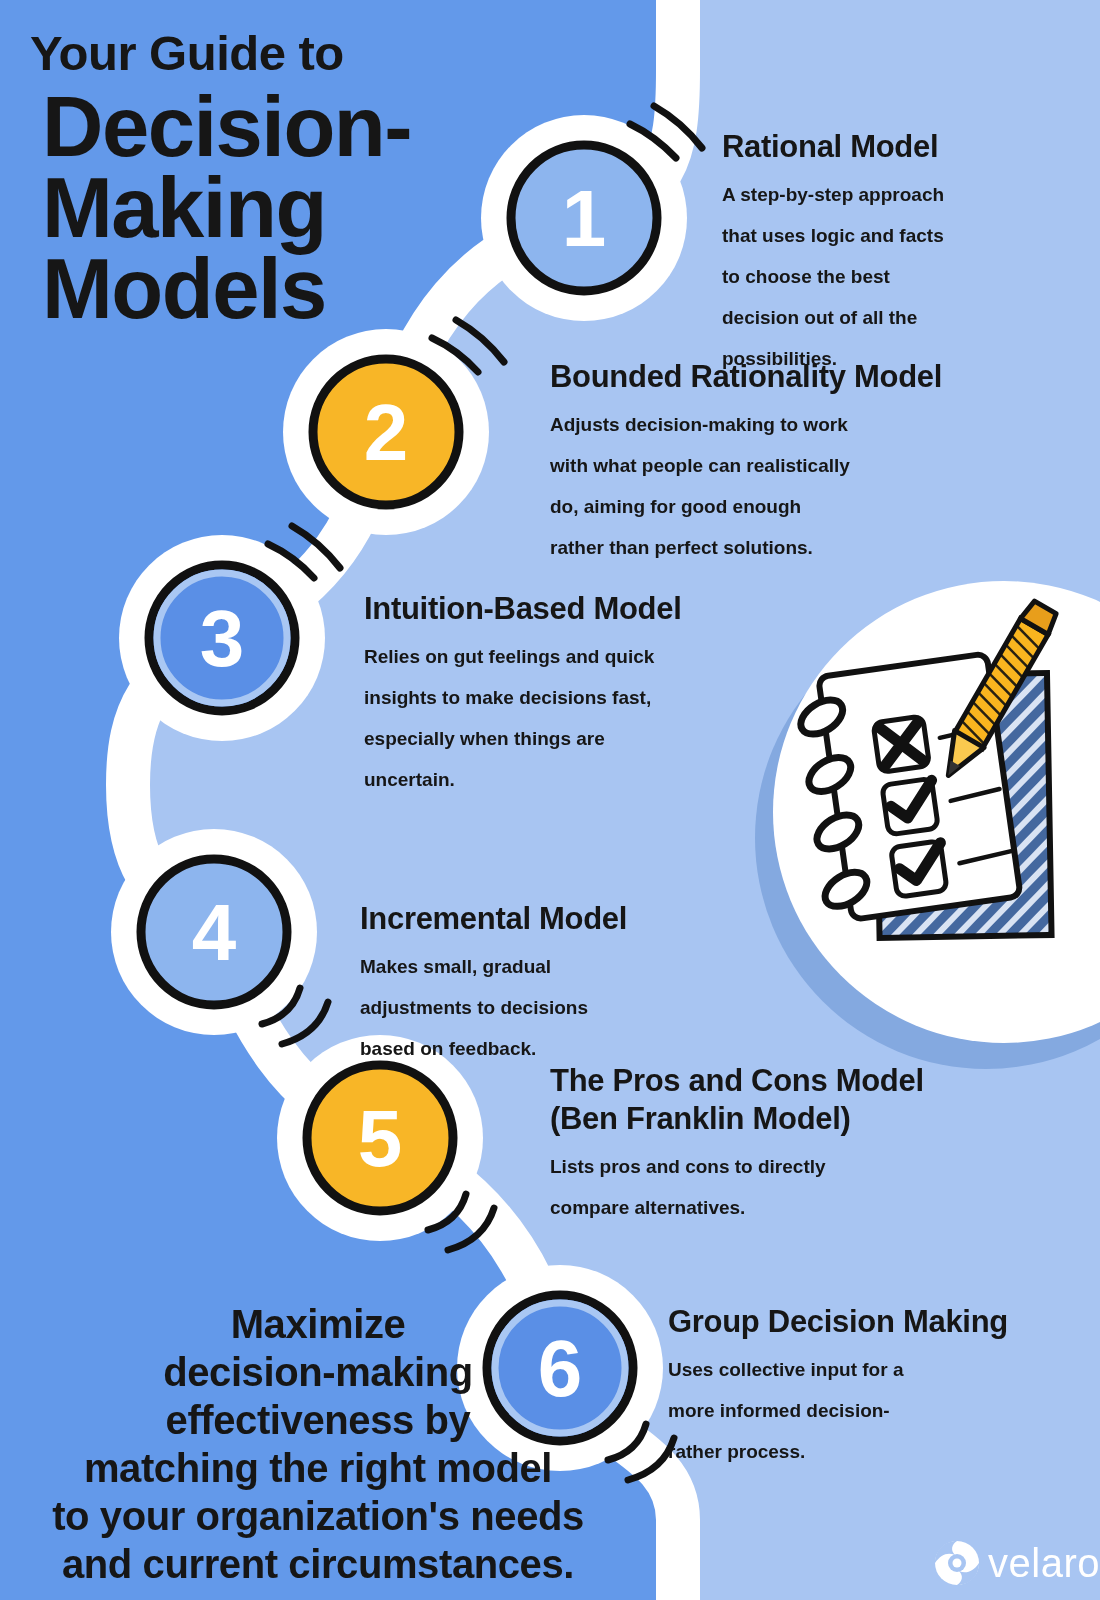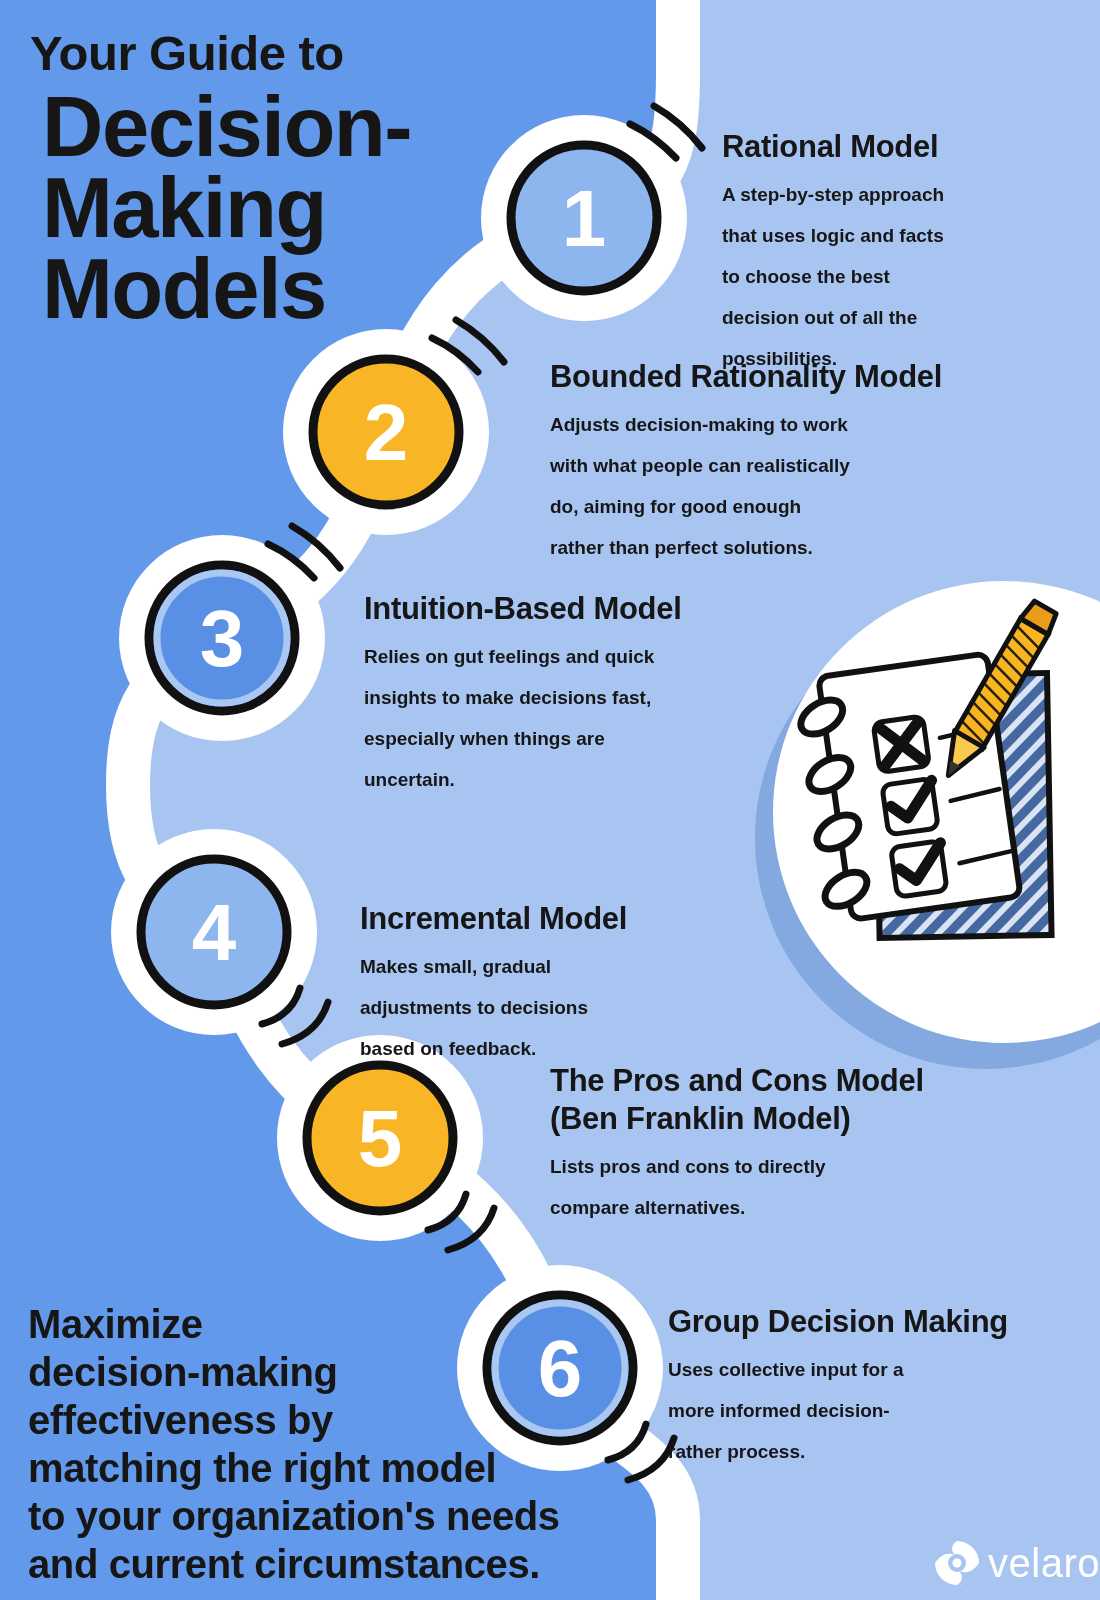--- a/index.html
+++ b/index.html
@@ -15,21 +15,21 @@
   .pre{white-space:pre-line;}
   
   .title-block{left:30px;top:22px;}
   .title-pre{font-size:49px;font-weight:bold;letter-spacing:-0.5px;line-height:62px;margin:0;}
   .title-main{font-size:85px;font-weight:bold;letter-spacing:-1.5px;line-height:81px;margin:2px 12px 0;}
   
   .item{position:absolute;color:#161616;}
   .item h3{margin:0;font-size:31px;font-weight:bold;letter-spacing:-0.3px;line-height:38px;}
   .item p{margin:8px 0 0;font-size:19px;line-height:41px;font-weight:bold;}
   
-  .footer-text{left:28px;top:1300px;width:580px;font-size:40px;font-weight:bold;line-height:48px;letter-spacing:-0.4px;}
+  .footer-text{left:28px;top:1300px;width:580px;font-size:40px;font-weight:bold;line-height:48px;letter-spacing:-0.4px;text-align:center;}
   
   .brand{position:absolute;left:934px;top:1540px;display:flex;gap:8px;}
   .brand-name{color:#ffffff;font-size:40px;font-weight:normal;letter-spacing:0.5px;line-height:46px;}
 </style>
 </head>
 <body>
 
 <div class="canvas">
 
   <svg class="bg-svg" width="1100" height="1600" viewBox="0 0 1100 1600">

